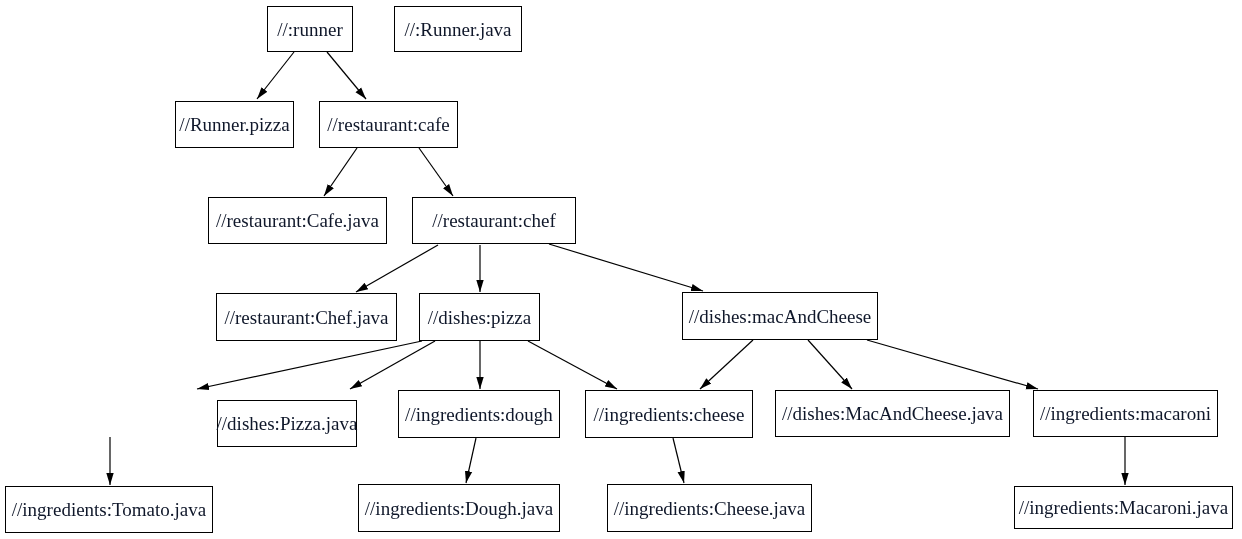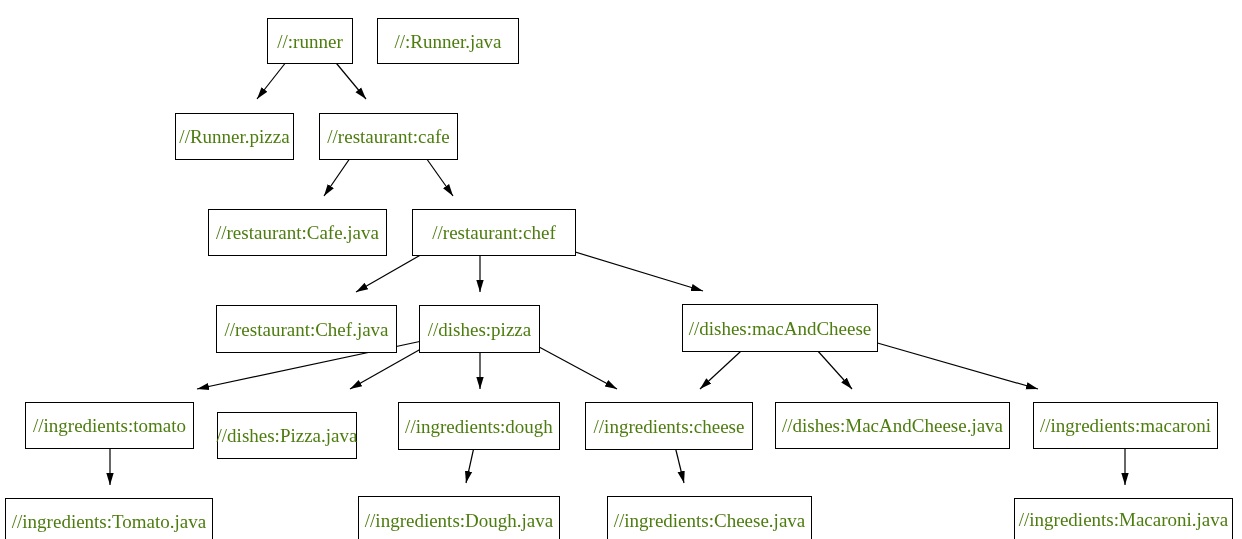--- a/index.html
+++ b/index.html
@@ -20,28 +20,27 @@
     left: 0;
     top: 0;
     width: 1242px;
     height: 539px;
   }
   .node {
     position: absolute;
     box-sizing: border-box;
     background: #ffffff;
     border: 1px solid #000000;
-    color: #4d7c0f;
+    color: #0f172a;
     font-size: 19px;
     line-height: 1;
     display: flex;
     align-items: center;
     justify-content: center;
     white-space: nowrap;
-    margin-top: 12px;
   }
   line.edge {
     stroke: #000000;
     stroke-width: 1.2;
   }
 </style>
 </head>
 <body>
 
 <div id="canvas">
@@ -66,29 +65,28 @@
     <line class="edge" x1="753" y1="340" x2="700" y2="389" marker-end="url(#arrow)"></line>
     <line class="edge" x1="808" y1="340" x2="852" y2="389" marker-end="url(#arrow)"></line>
     <line class="edge" x1="867" y1="340" x2="1038" y2="389" marker-end="url(#arrow)"></line>
     <line class="edge" x1="110" y1="437" x2="110" y2="485" marker-end="url(#arrow)"></line>
     <line class="edge" x1="476" y1="438" x2="466" y2="483" marker-end="url(#arrow)"></line>
     <line class="edge" x1="673" y1="438" x2="684" y2="483" marker-end="url(#arrow)"></line>
     <line class="edge" x1="1125" y1="437" x2="1125" y2="485" marker-end="url(#arrow)"></line>
   </svg>
 
   <div class="node" style="left:267px;  top:6px;   width:86px;  height:46px">//:runner</div>
-  <div class="node" style="left:377px;  top:6px;   width:142px; height:46px">//:Runner.java</div>
+  <div class="node" style="left:394px;  top:6px;   width:128px; height:46px">//:Runner.java</div>
   <div class="node" style="left:175px;  top:101px; width:119px; height:47px">//Runner.pizza</div>
   <div class="node" style="left:319px;  top:101px; width:139px; height:47px">//restaurant:cafe</div>
   <div class="node" style="left:208px;  top:197px; width:179px; height:47px">//restaurant:Cafe.java</div>
   <div class="node" style="left:412px;  top:197px; width:164px; height:47px">//restaurant:chef</div>
   <div class="node" style="left:216px;  top:293px; width:181px; height:48px">//restaurant:Chef.java</div>
   <div class="node" style="left:419px;  top:293px; width:121px; height:48px">//dishes:pizza</div>
   <div class="node" style="left:682px;  top:292px; width:196px; height:48px">//dishes:macAndCheese</div>
-  <div class="node" style="left:25px;   top:390px; width:169px; height:47px">//ingredients:tomato</div>
   <div class="node" style="left:217px;  top:400px; width:140px; height:47px">//dishes:Pizza.java</div>
   <div class="node" style="left:398px;  top:390px; width:162px; height:48px">//ingredients:dough</div>
   <div class="node" style="left:585px;  top:390px; width:168px; height:48px">//ingredients:cheese</div>
   <div class="node" style="left:775px;  top:390px; width:235px; height:47px">//dishes:MacAndCheese.java</div>
   <div class="node" style="left:5px;    top:486px; width:208px; height:47px">//ingredients:Tomato.java</div>
   <div class="node" style="left:1033px; top:390px; width:185px; height:47px">//ingredients:macaroni</div>
   <div class="node" style="left:358px;  top:484px; width:202px; height:48px">//ingredients:Dough.java</div>
   <div class="node" style="left:607px;  top:484px; width:205px; height:48px">//ingredients:Cheese.java</div>
   <div class="node" style="left:1014px; top:486px; width:219px; height:43px">//ingredients:Macaroni.java</div>
 

